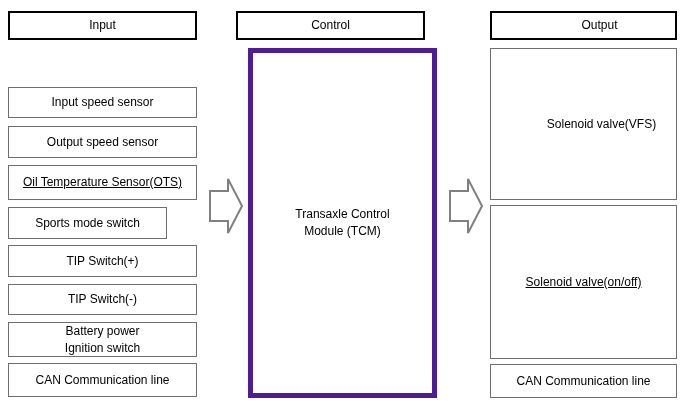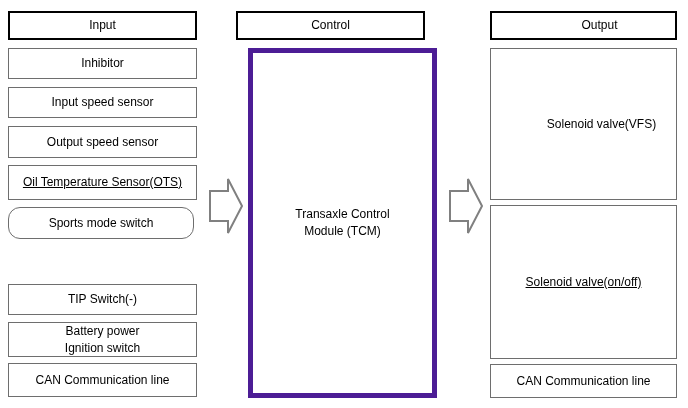--- a/index.html
+++ b/index.html
@@ -39,30 +39,30 @@
     position: absolute;
   }
 </style>
 </head>
 <body>
 
 <div class="stage">
 
   <div class="box hdr" style="left:8px; top:11px; width:189px; height:29px;">Input</div>
 
-  <div class="box" style="left:8px; top:48px; width:189px; height:31px;">Inhibitor</div>
 
   <div class="box" style="left:8px; top:87px; width:189px; height:31px;">Input speed sensor</div>
 
   <div class="box" style="left:8px; top:126px; width:189px; height:32px;">Output speed sensor</div>
 
   <div class="box" style="left:8px; top:165px; width:189px; height:35px;text-decoration:underline;">Oil Temperature Sensor(OTS)</div>
 
-  <div class="box" style="left:8px; top:207px; width:186px; height:32px;border-radius:12px;">Sports mode switch</div>
+  <div class="box" style="left:8px; top:207px; width:159px; height:32px;">Sports mode switch</div>
 
+  <div class="box" style="left:8px; top:245px; width:189px; height:32px;">TIP Switch(+)</div>
 
   <div class="box" style="left:8px; top:284px; width:189px; height:31px;">TIP Switch(-)</div>
 
   <div class="box" style="left:8px; top:322px; width:189px; height:35px;">Battery power
 Ignition switch</div>
 
   <div class="box" style="left:8px; top:363px; width:189px; height:34px;">CAN Communication line</div>
 
   <svg class="arrow" style="left:209px; top:176px;" width="34" height="60" viewBox="0 0 34 60" aria-hidden="true">
     <path d="M1 15 L19 15 L19 3 L33 30 L19 57 L19 45 L1 45 Z" fill="#ffffff" stroke="#808080" stroke-width="2" stroke-linejoin="miter"></path>

